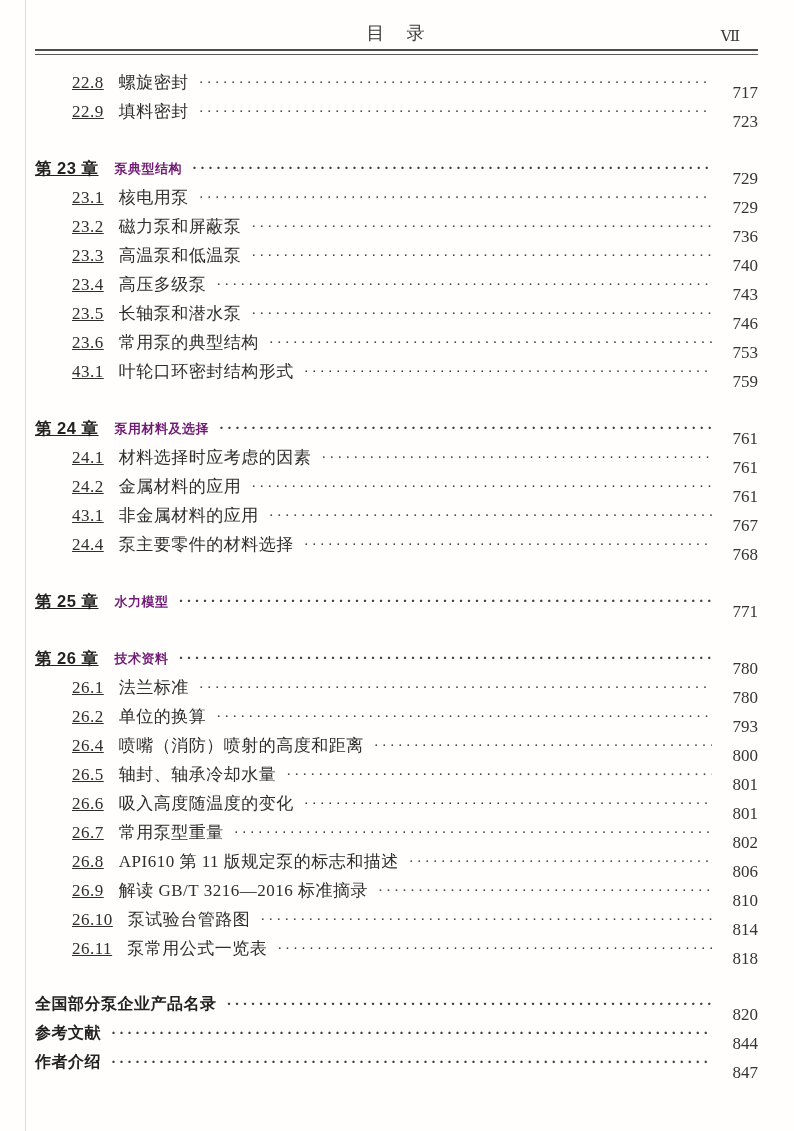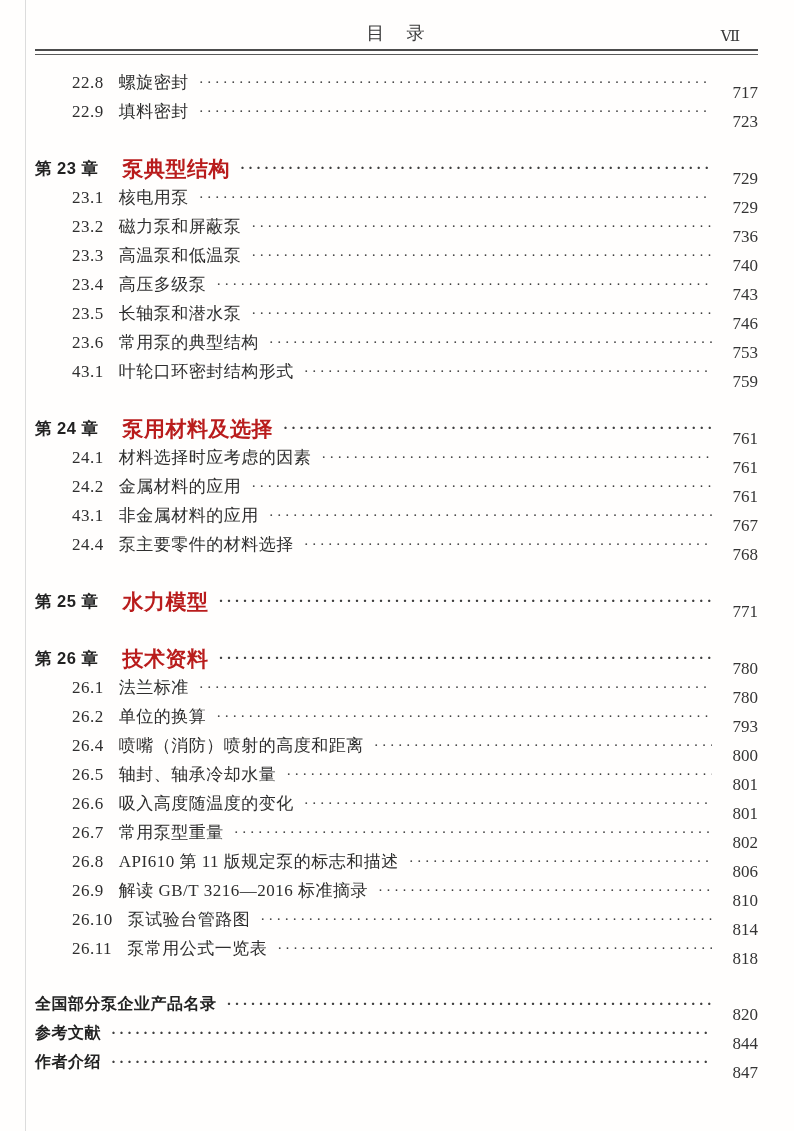--- a/index.html
+++ b/index.html
@@ -49,21 +49,21 @@
 
   
   .toc-list { padding-top: 13px; }
   .row {
     display: flex;
     align-items: center;
     height: 29px;
     font-size: 17px;
     white-space: nowrap;
   }
-  .row .num { flex: 0 0 auto; margin-right: 15px; letter-spacing: 0.5px; }
+  .row .num { flex: 0 0 auto; margin-right: 15px; letter-spacing: 0.5px; text-decoration: underline; }
   .row .title { flex: 0 0 auto; letter-spacing: 0.5px; }
   .row .leader {
     flex: 1 1 auto;
     overflow: hidden;
     margin: 0 12px 0 10px;
     color: #3f3f3f;
     font-size: 15px;
     line-height: 29px;
   }
   .row .leader::after {
@@ -79,26 +79,26 @@
     margin-top: 20px;
   }
 
   .row.section { padding-left: 37px; }
 
   .row.chapter { margin-top: 28px; font-weight: bold; }
   .row.chapter .num {
     font-family: "Liberation Sans", "DejaVu Sans", sans-serif;
     font-size: 16.5px;
     color: #222;
-    margin-right: 24px;
+    margin-right: 16px;
   }
   .row.chapter .title {
     font-family: "Liberation Sans", "DejaVu Sans", sans-serif;
-    font-size: 21px;
-    color: #b91c1c;
+    font-size: 13px;
+    color: #701a75;
   }
   .row.chapter .pagenum { font-weight: normal; }
 
   .row.backmatter { font-weight: bold; }
   .row.backmatter .title {
     font-family: "Liberation Sans", "DejaVu Sans", sans-serif;
     font-size: 16px;
     color: #222;
   }
   .row.backmatter .pagenum { font-weight: normal; }

